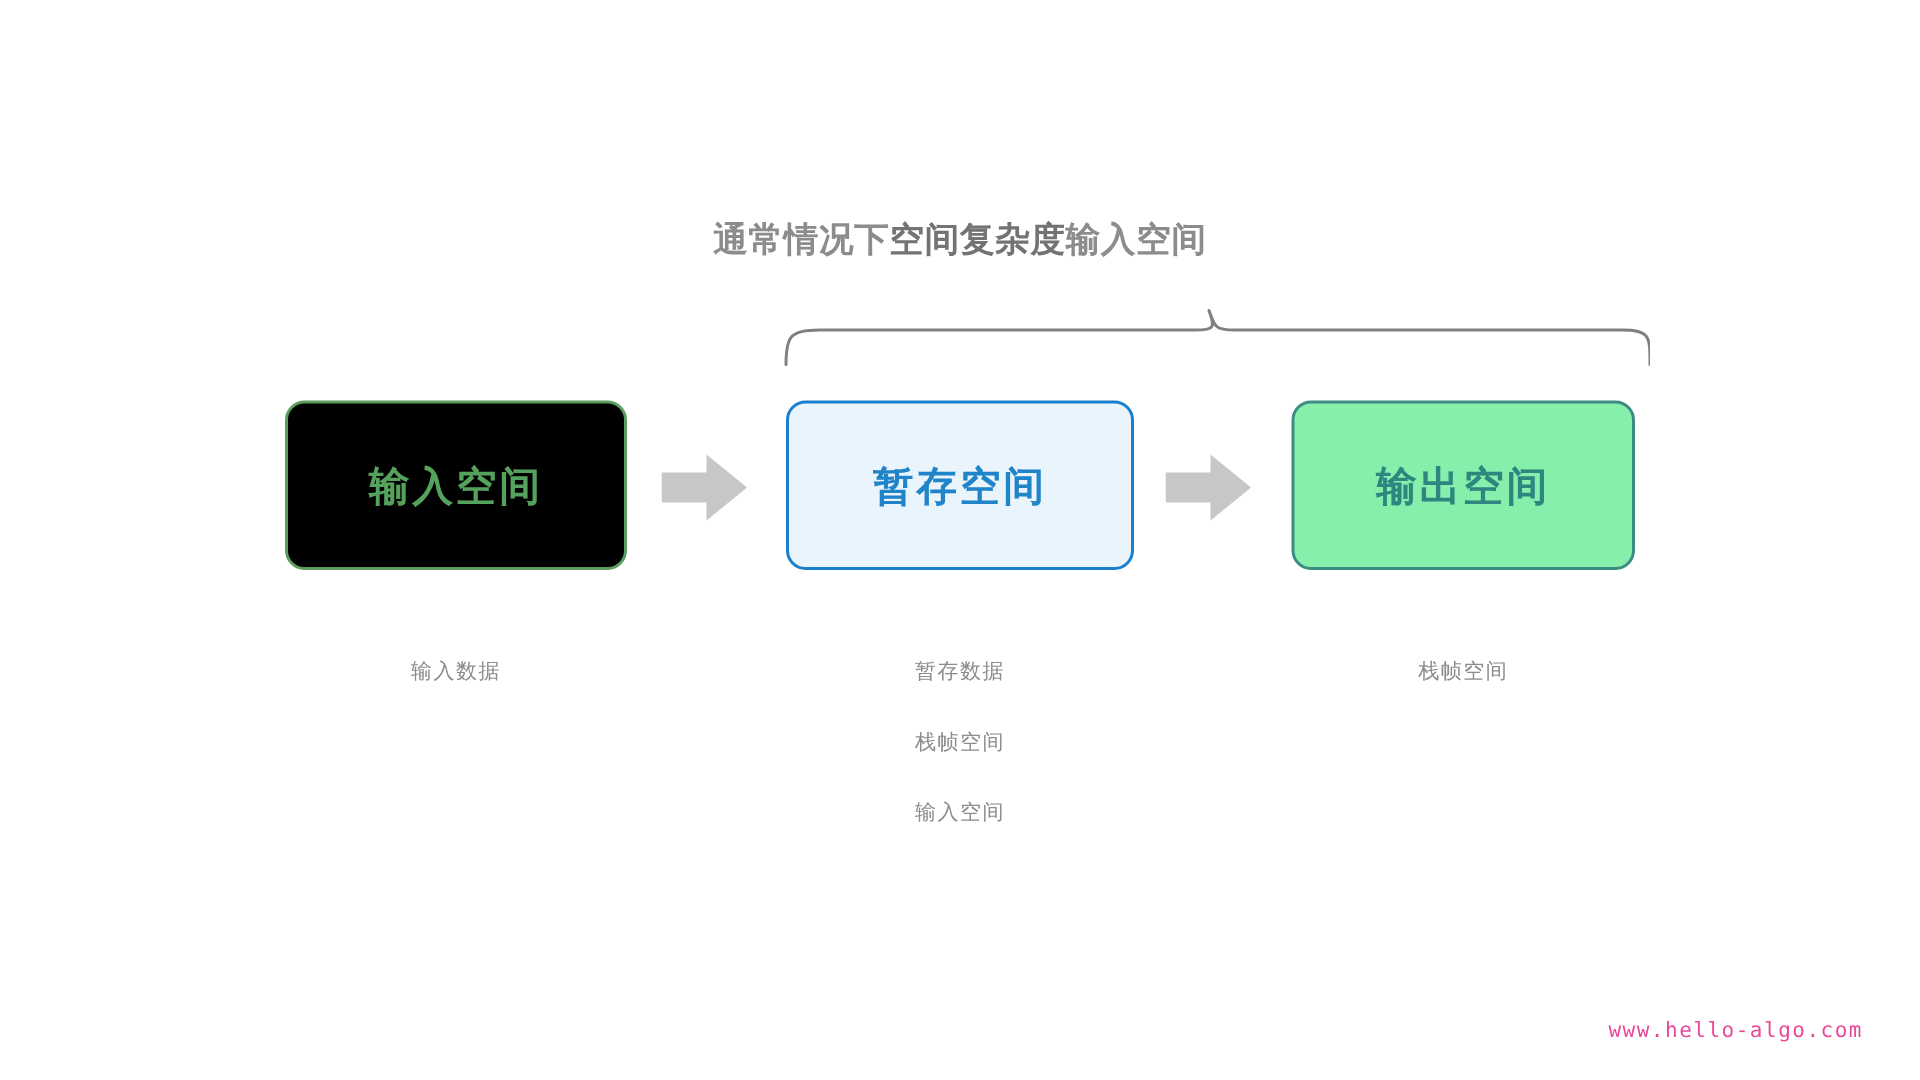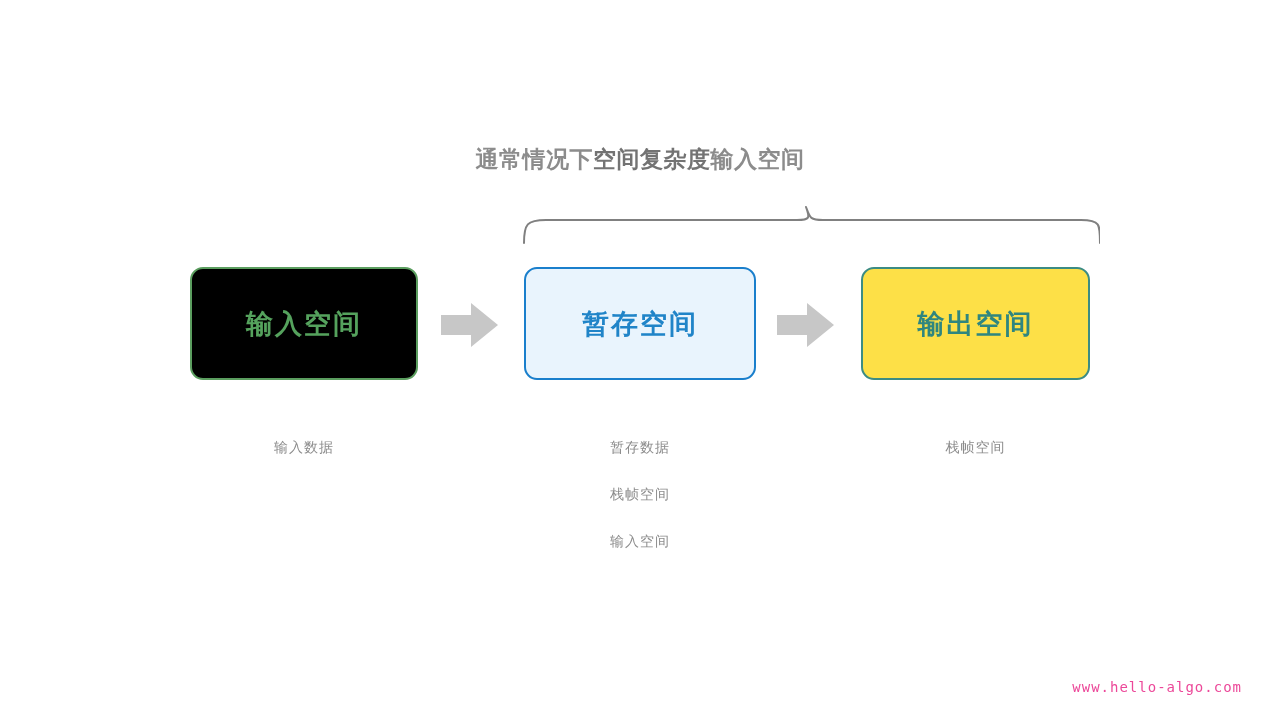--- a/index.html
+++ b/index.html
@@ -70,21 +70,21 @@
   .box-buffer {
     left: 524px;
     width: 232px;
     background: #e9f4fd;
     border-color: #1a7fcc;
     color: #2084c8;
   }
   .box-output {
     left: 861px;
     width: 229px;
-    background: #fde047;
+    background: #86efac;
     border-color: #3c8c84;
     color: #2f867f;
   }
 
   
   .arrow {
     position: absolute;
     top: 303px;
     width: 57px;
     height: 44px;

